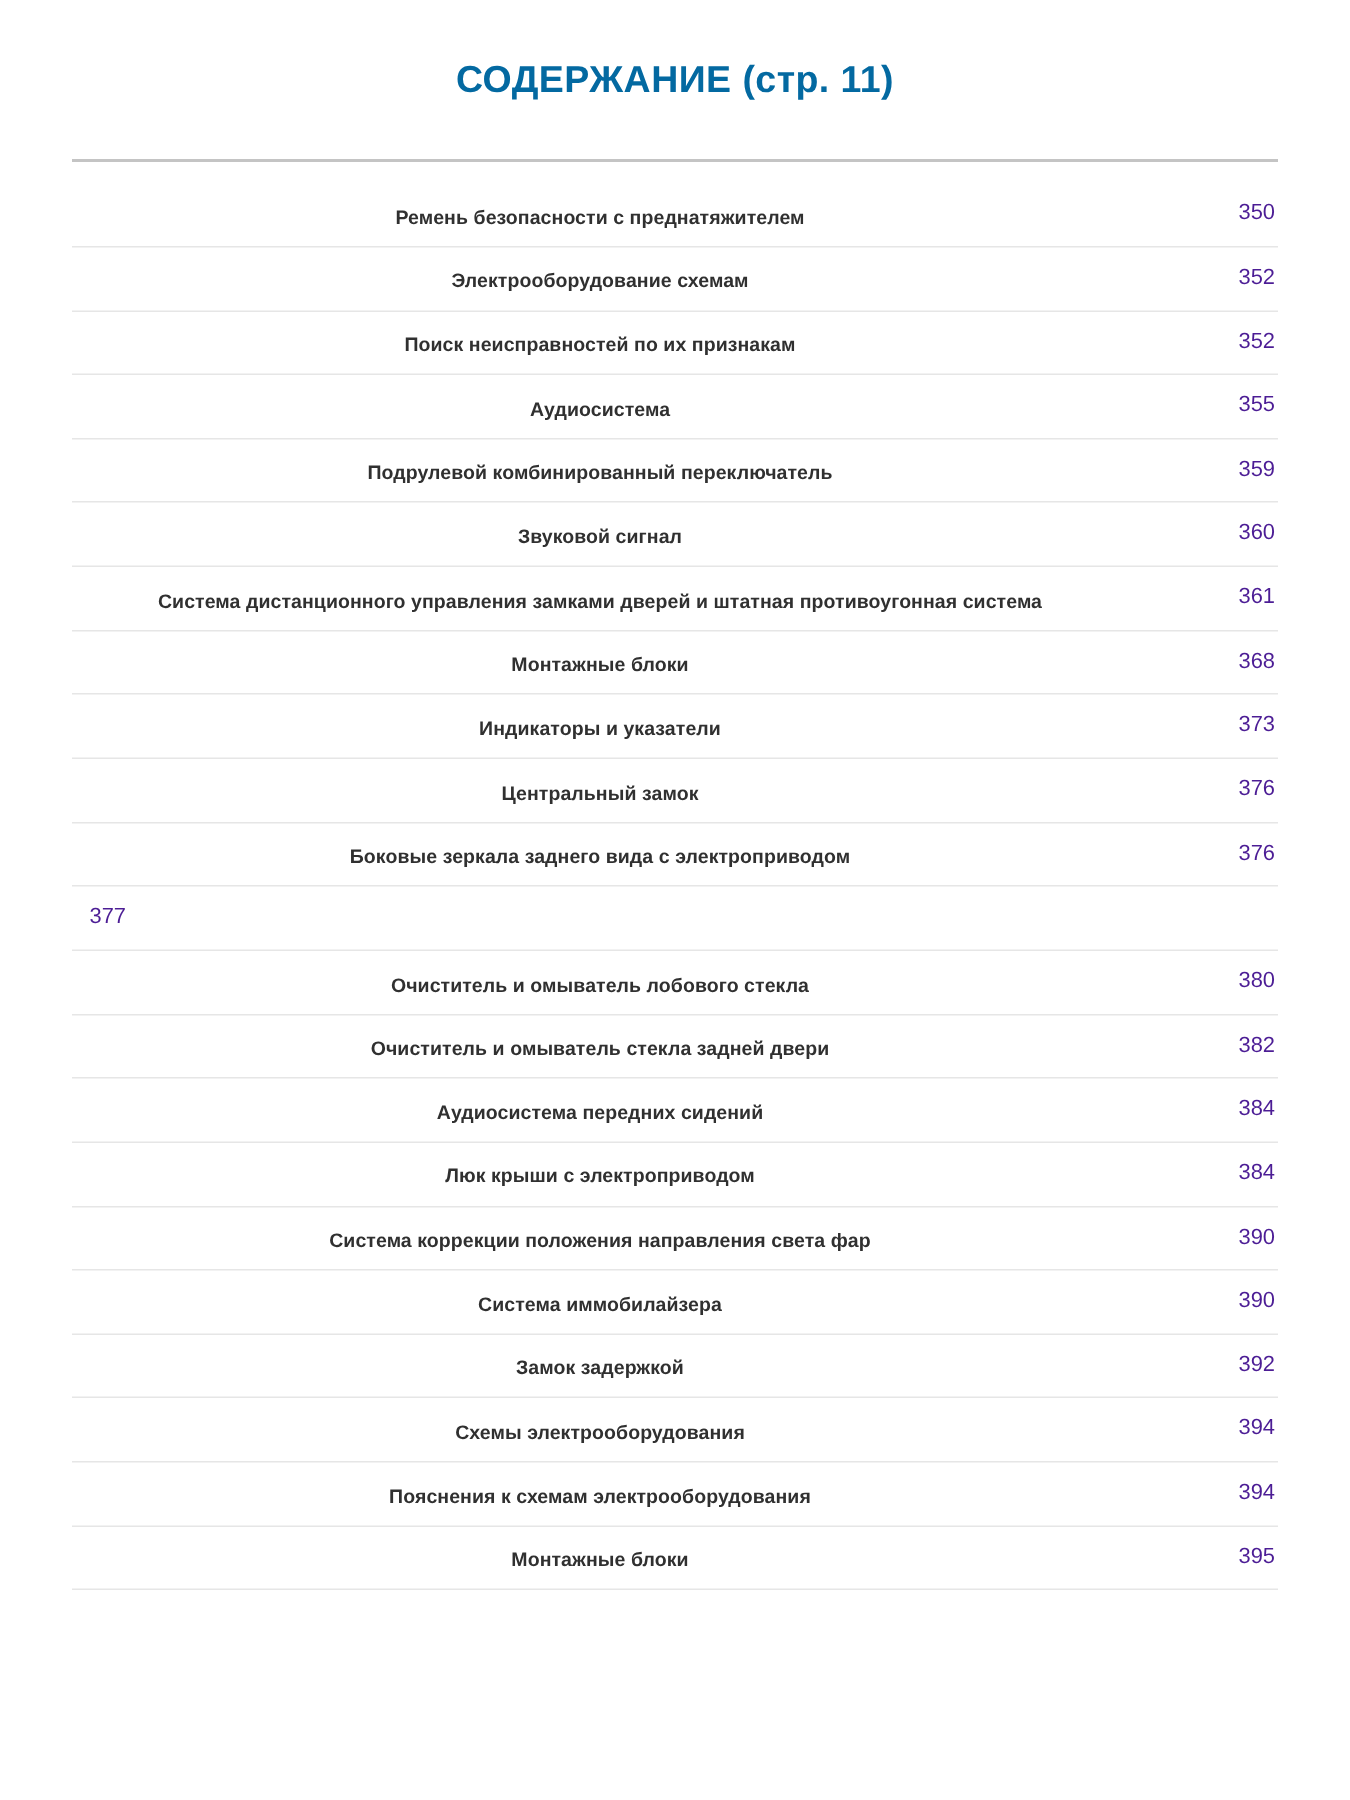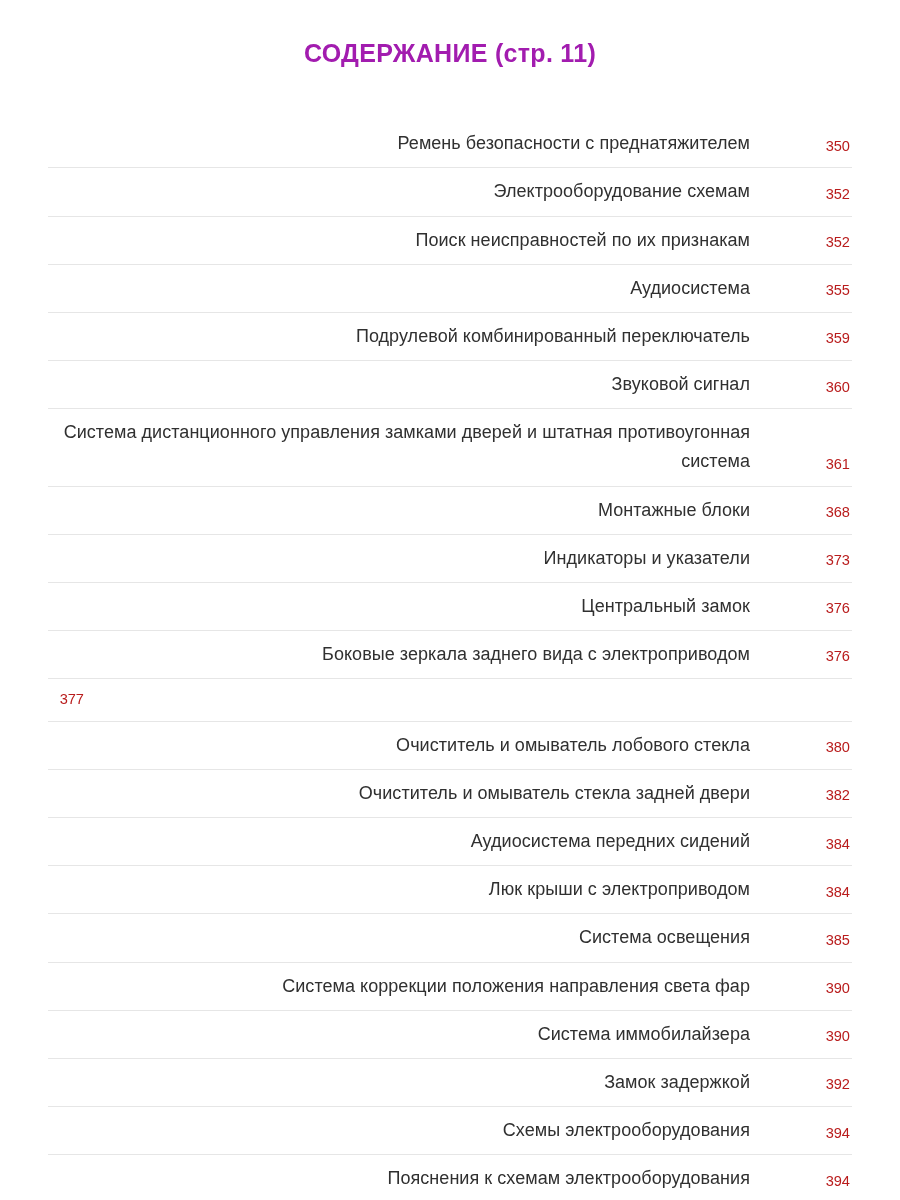--- a/index.html
+++ b/index.html
@@ -28,21 +28,21 @@
   }
 
   
   .doc-title {
     margin: 0;
     padding: 38px 48px 0 48px;
     text-align: center;
     font-size: 25px;
     font-weight: bold;
     letter-spacing: 0.3px;
-    color: #a21caf;
+    color: #0369a1;
     line-height: 1.25;
   }
 
   .title-rule {
     margin: 37px 48px 0 48px;
     height: 2px;
     background: #c4c4c4;
   }
 
   
@@ -59,33 +59,34 @@
     border-bottom: 1px solid #e6e6e6;
     padding: 9px 2px 9px 2px;
     min-height: 16px;
   }
 
   .toc-row:last-child {
     border-bottom: 1px solid #e6e6e6;
   }
 
   .toc-title {
-    font-size: 18px;
+    font-size: 13px;
     line-height: 1.62;
     color: #303030;
     letter-spacing: 0.05px;
     max-width: 700px;
     flex: 1 1 auto;
-    text-align: right;
+    text-align: center;
+    font-weight: bold;
   }
 
   .toc-page {
     font-size: 14.6px;
     line-height: 1.62;
-    color: #b91c1c;
+    color: #4c1d95;
     flex: 0 0 auto;
     min-width: 34px;
     text-align: right;
     white-space: nowrap;
   }
 </style>
 </head>
 <body>
 
 <div class="page">
@@ -153,24 +154,20 @@
       </div>
       <div class="toc-row">
         <div class="toc-title">Аудиосистема передних сидений</div>
         <div class="toc-page">384</div>
       </div>
       <div class="toc-row">
         <div class="toc-title">Люк крыши с электроприводом</div>
         <div class="toc-page">384</div>
       </div>
       <div class="toc-row">
-        <div class="toc-title">Система освещения</div>
-        <div class="toc-page">385</div>
-      </div>
-      <div class="toc-row">
         <div class="toc-title">Система коррекции положения направления света фар</div>
         <div class="toc-page">390</div>
       </div>
       <div class="toc-row">
         <div class="toc-title">Система иммобилайзера</div>
         <div class="toc-page">390</div>
       </div>
       <div class="toc-row">
         <div class="toc-title">Замок задержкой</div>
         <div class="toc-page">392</div>

